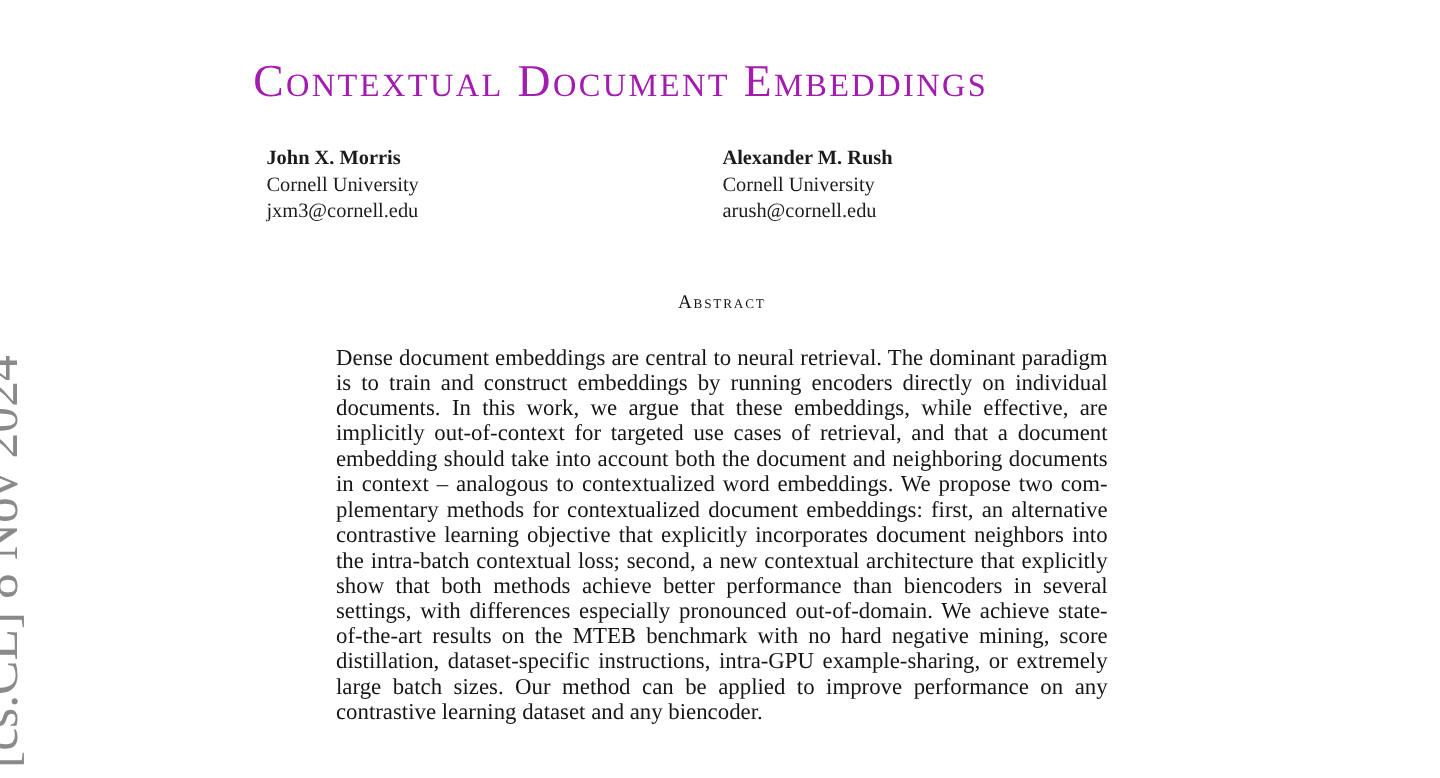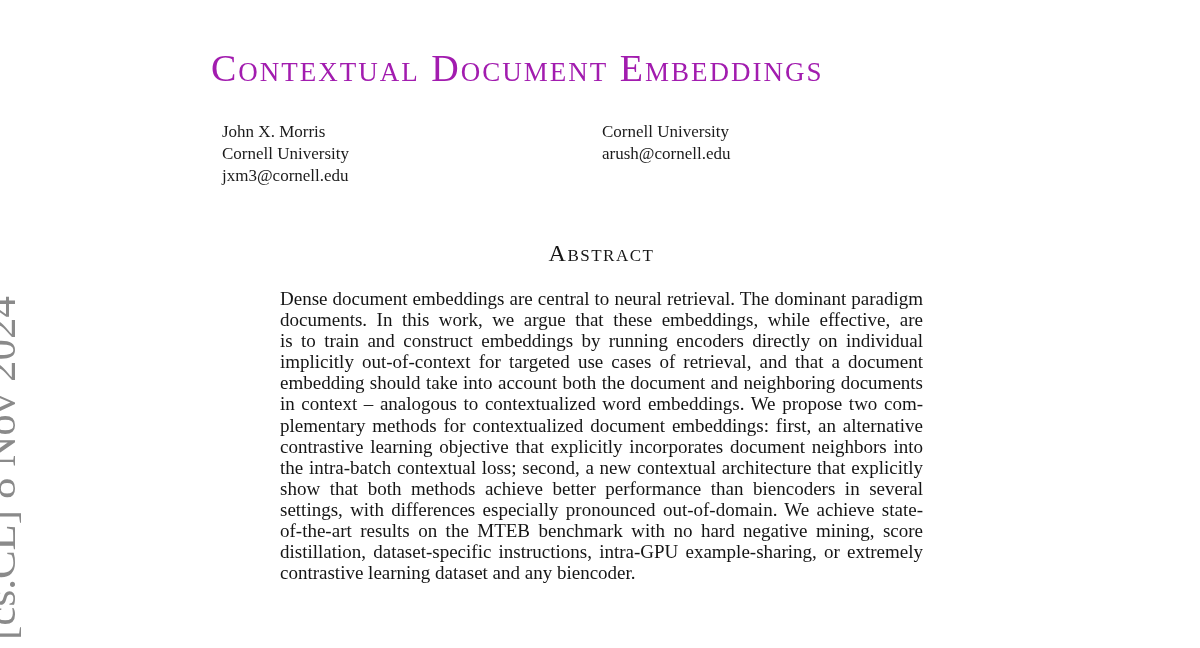--- a/index.html
+++ b/index.html
@@ -50,28 +50,28 @@
   }
   .author-col {
     position: absolute;
     top: 121px;
     font-size: 17px;
     line-height: 22px;
     white-space: nowrap;
   }
   .author-col.first  { left: 222px; }
   .author-col.second { left: 602px; }
-  .author-name { font-weight: normal; }
+  .author-name { font-weight: bold; }
   .abstract-heading {
     position: absolute;
     left: 280px;
     top: 242px;
     width: 643px;
     text-align: center;
-    font-size: 24px;
+    font-size: 16px;
     line-height: 22px;
     font-variant: small-caps;
     letter-spacing: 1.5px;
     color: #161616;
   }
   .abstract {
     position: absolute;
     left: 280px;
     top: 288px;
     width: 643px;
@@ -99,36 +99,38 @@
 
   <h1 class="title">Contextual Document Embeddings</h1>
 
   <div class="author-col first">
     <div class="author-name">John X. Morris</div>
     <div class="author-affiliation">Cornell University</div>
     <div class="author-email">jxm3@cornell.edu</div>
   </div>
 
   <div class="author-col second">
+    <div class="author-name">Alexander M. Rush</div>
     <div class="author-affiliation">Cornell University</div>
     <div class="author-email">arush@cornell.edu</div>
   </div>
 
   <div class="abstract-heading">Abstract</div>
 
   <div class="abstract">
     <div class="line">Dense document embeddings are central to neural retrieval. The dominant paradigm</div>
+    <div class="line">is to train and construct embeddings by running encoders directly on individual</div>
     <div class="line">documents.  In this work, we argue that these embeddings, while effective, are</div>
-    <div class="line">is to train and construct embeddings by running encoders directly on individual</div>
     <div class="line">implicitly out-of-context for targeted use cases of retrieval, and that a document</div>
     <div class="line">embedding should take into account both the document and neighboring documents</div>
     <div class="line">in context – analogous to contextualized word embeddings. We propose two com-</div>
     <div class="line">plementary methods for contextualized document embeddings: first, an alternative</div>
     <div class="line">contrastive learning objective that explicitly incorporates document neighbors into</div>
     <div class="line">the intra-batch contextual loss; second, a new contextual architecture that explicitly</div>
     <div class="line">show that both methods achieve better performance than biencoders in several</div>
     <div class="line">settings, with differences especially pronounced out-of-domain. We achieve state-</div>
     <div class="line">of-the-art results on the MTEB benchmark with no hard negative mining, score</div>
     <div class="line">distillation, dataset-specific instructions, intra-GPU example-sharing, or extremely</div>
+    <div class="line">large batch sizes.  Our method can be applied to improve performance on any</div>
     <div class="line last">contrastive learning dataset and any biencoder.</div>
   </div>
 
 </div>
 
 </body></html>

